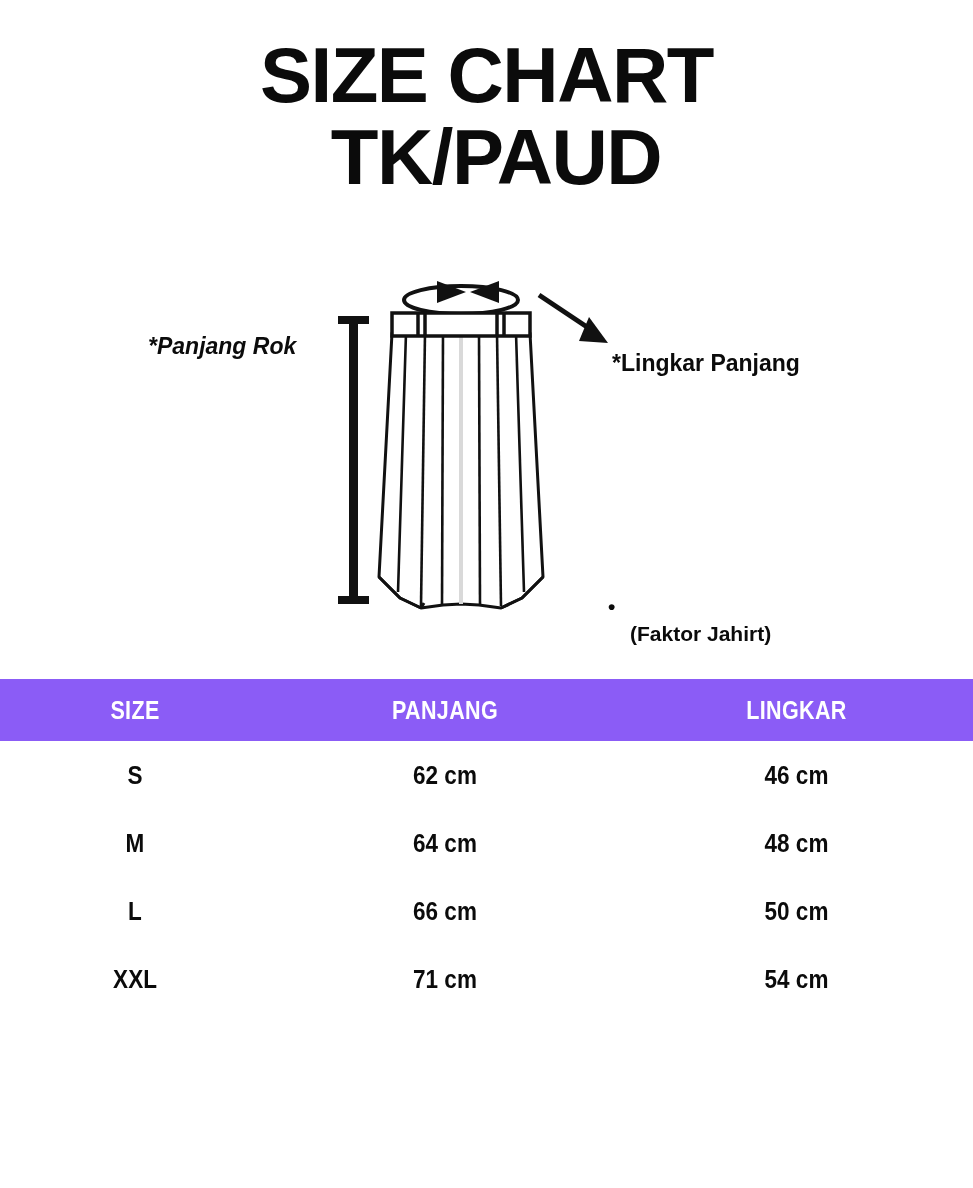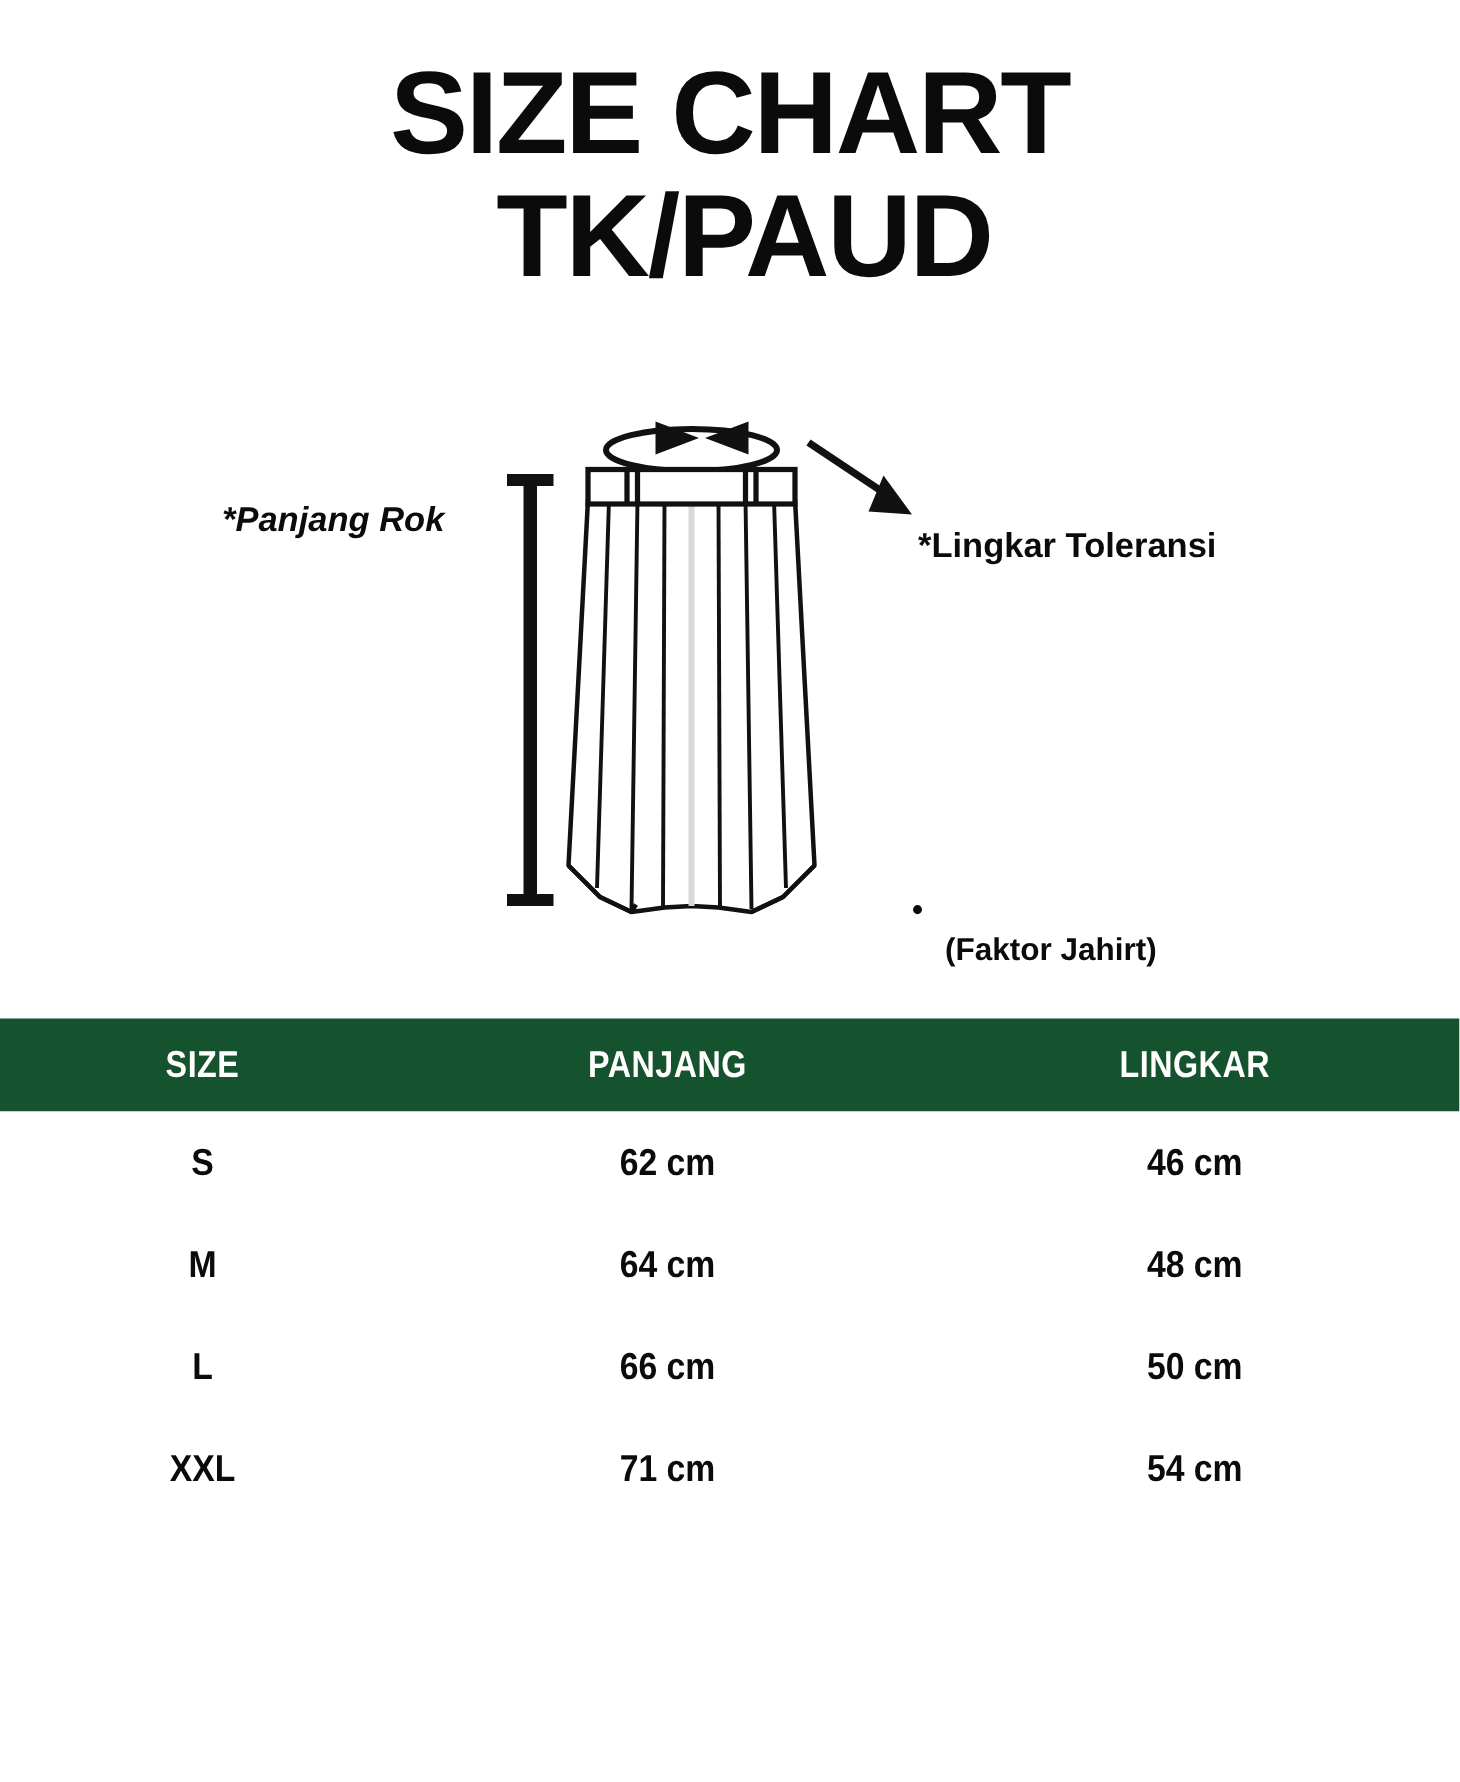--- a/index.html
+++ b/index.html
@@ -96,21 +96,21 @@
   }
 
   
   .size-table {
     position: absolute;
     left: 0;
     top: 679px;
     width: 973px;
   }
   .thead {
-    background: #14532d;
+    background: #8b5cf6;
     height: 62px;
     display: flex;
     align-items: center;
   }
   .th {
     font-family: "Liberation Sans", sans-serif;
     font-weight: bold;
     font-size: 25px;
     color: #ffffff;
     letter-spacing: 0.4px;
@@ -192,21 +192,21 @@
     <g stroke="#111111" stroke-width="3.5">
       <line x1="418" y1="58" x2="418" y2="81"></line>
       <line x1="425" y1="58" x2="425" y2="81"></line>
       <line x1="497" y1="58" x2="497" y2="81"></line>
       <line x1="504" y1="58" x2="504" y2="81"></line>
     </g>
   </svg>
 </div>
 
 <div class="label label-panjang">*Panjang Rok</div>
-<div class="label label-lingkar">*Lingkar Toleransi</div>
+<div class="label label-lingkar">*Lingkar Panjang</div>
 
 <div class="note">
   <div class="note-row">
     <span class="note-bullet">•</span>
     <span class="note-text">
       <br>
       <span>(Faktor Jahirt)</span>
     </span>
   </div>
 </div>

